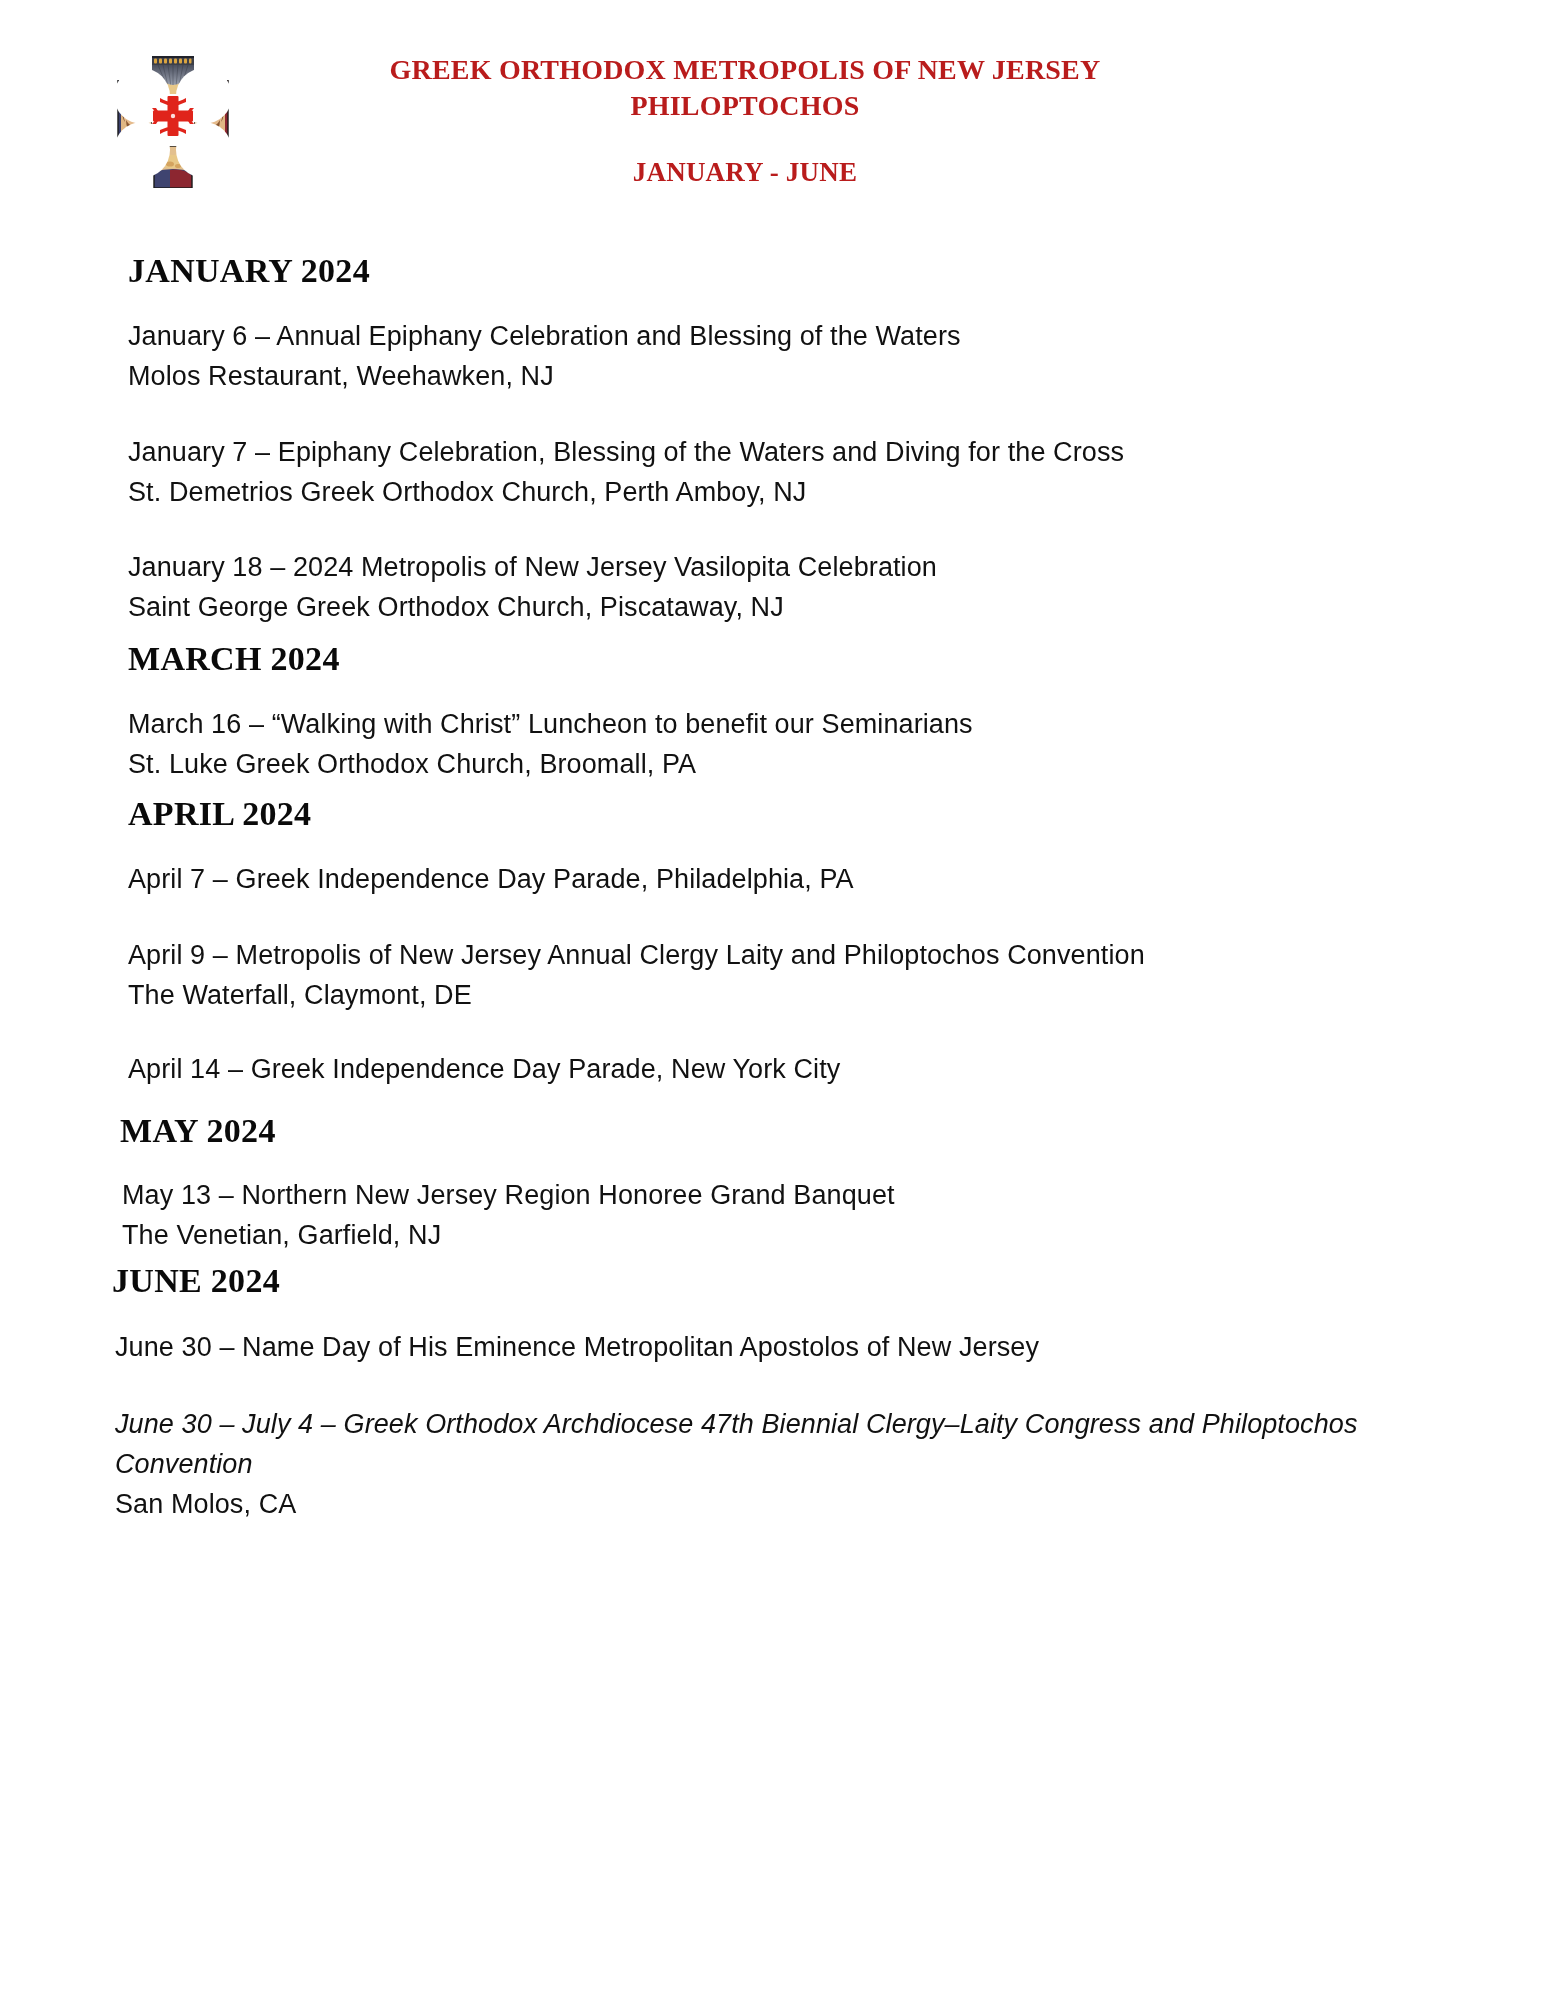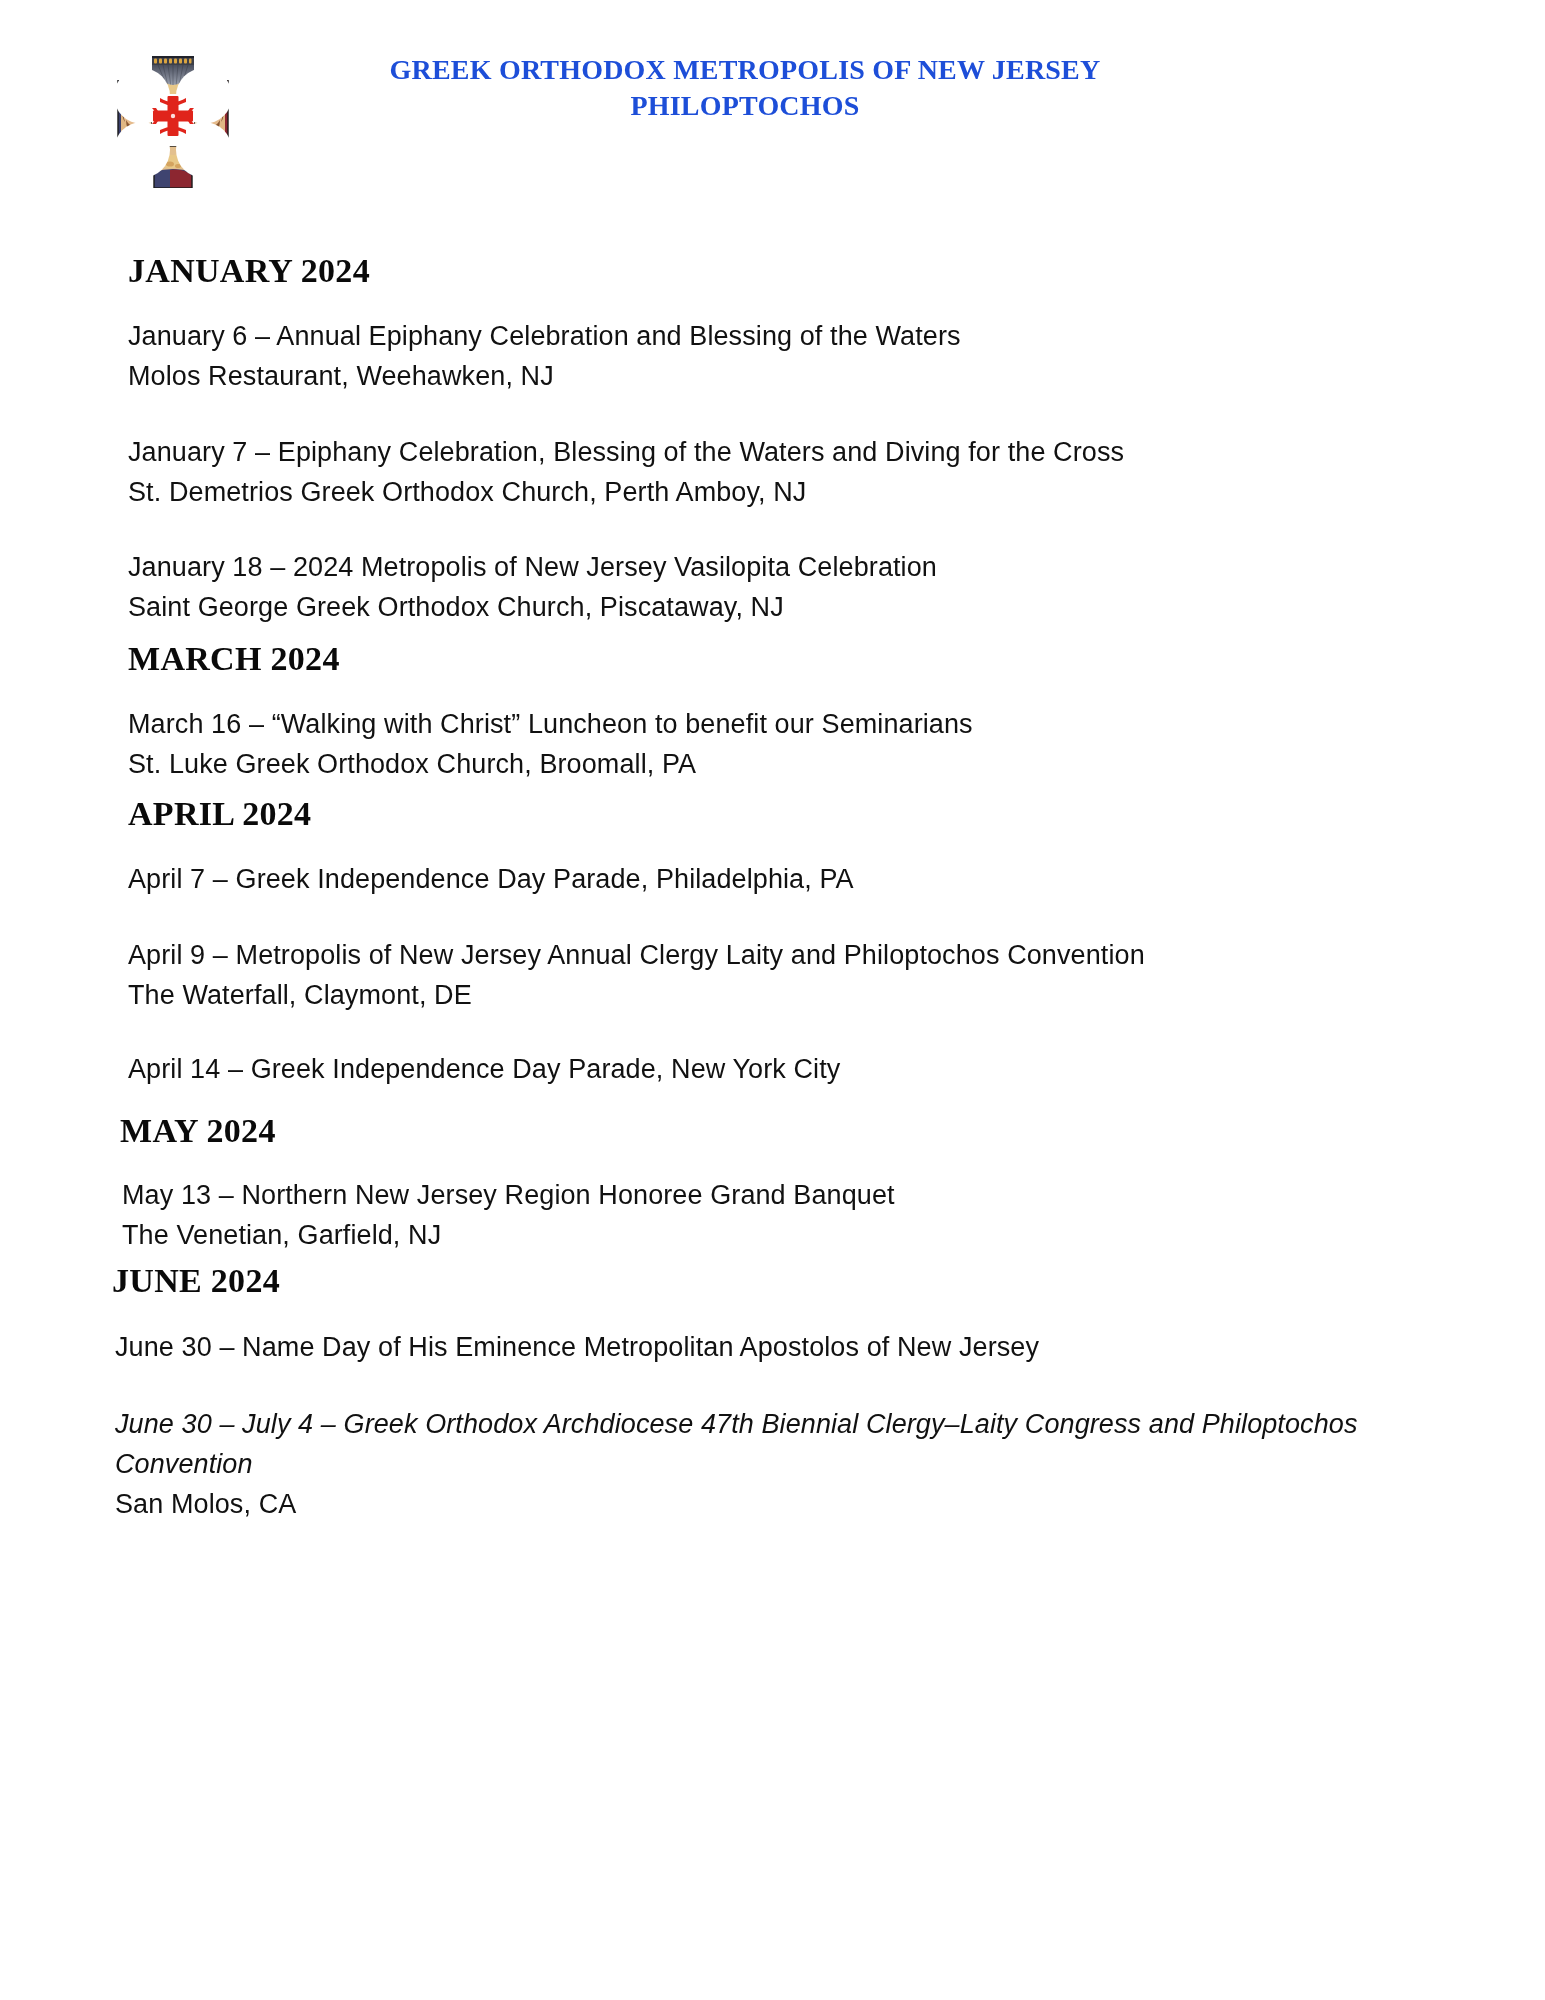--- a/index.html
+++ b/index.html
@@ -42,21 +42,21 @@
   .header-text {
     position: absolute;
     left: 300px;
     top: 52px;
     width: 890px;
     text-align: center;
   }
   .hdr-line {
     font-family: "Liberation Serif", "DejaVu Serif", serif;
     font-weight: bold;
-    color: #1d4ed8;
+    color: #b91c1c;
     letter-spacing: 0.2px;
     line-height: 1.30;
   }
   .hdr-org1 { font-size: 28px; }
   .hdr-org2 { font-size: 28px; }
   .hdr-gap  { height: 30px; }
   .hdr-sub1 { font-size: 27px; }
   .hdr-sub2 { font-size: 27px; }
 
   
@@ -221,20 +221,21 @@
           <rect x="45" y="64.5" width="40" height="11" rx="1"></rect>
         </g>
         <circle cx="65" cy="70" r="2.2" fill="#ffffff" opacity="0.85"></circle>
       </svg>
     </div>
 
     <div class="header-text">
       <div class="hdr-line hdr-org1">GREEK ORTHODOX METROPOLIS OF NEW JERSEY</div>
       <div class="hdr-line hdr-org2">PHILOPTOCHOS</div>
       <div class="hdr-gap"></div>
+      <div class="hdr-line hdr-sub2">JANUARY - JUNE</div>
     </div>
   </div>
 
   <div class="content">
 
     <div class="row" style="top:12px; left:128px;">
       <div class="month-heading">JANUARY 2024</div>
     </div>
 
     <div class="row" style="top:77px; left:128px;">

